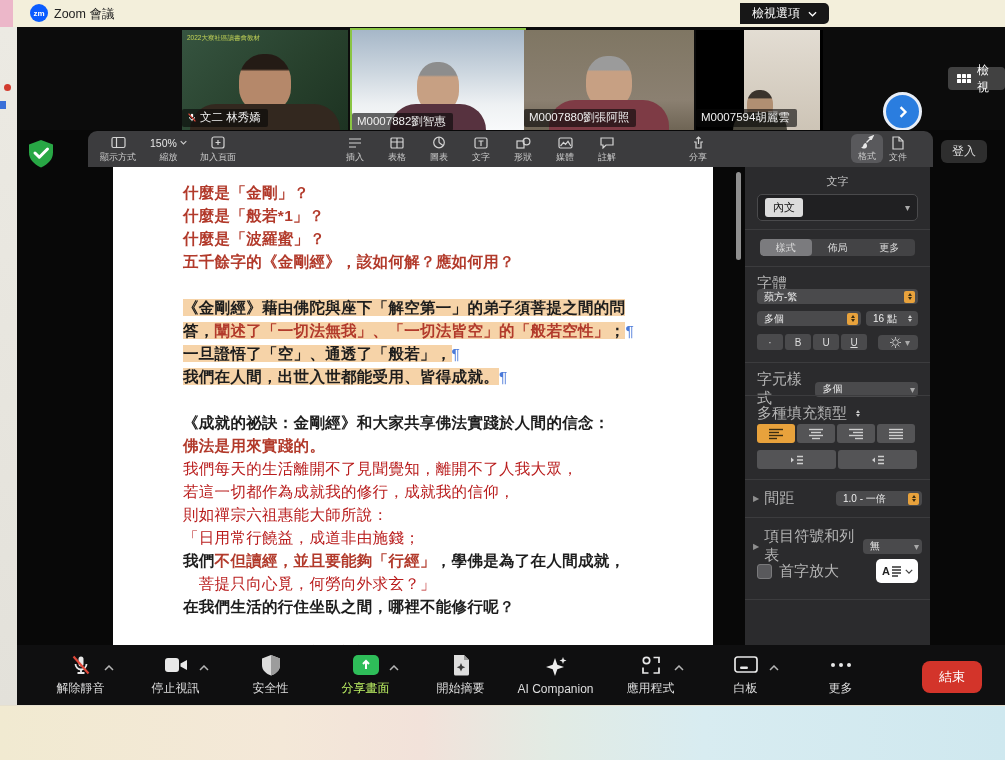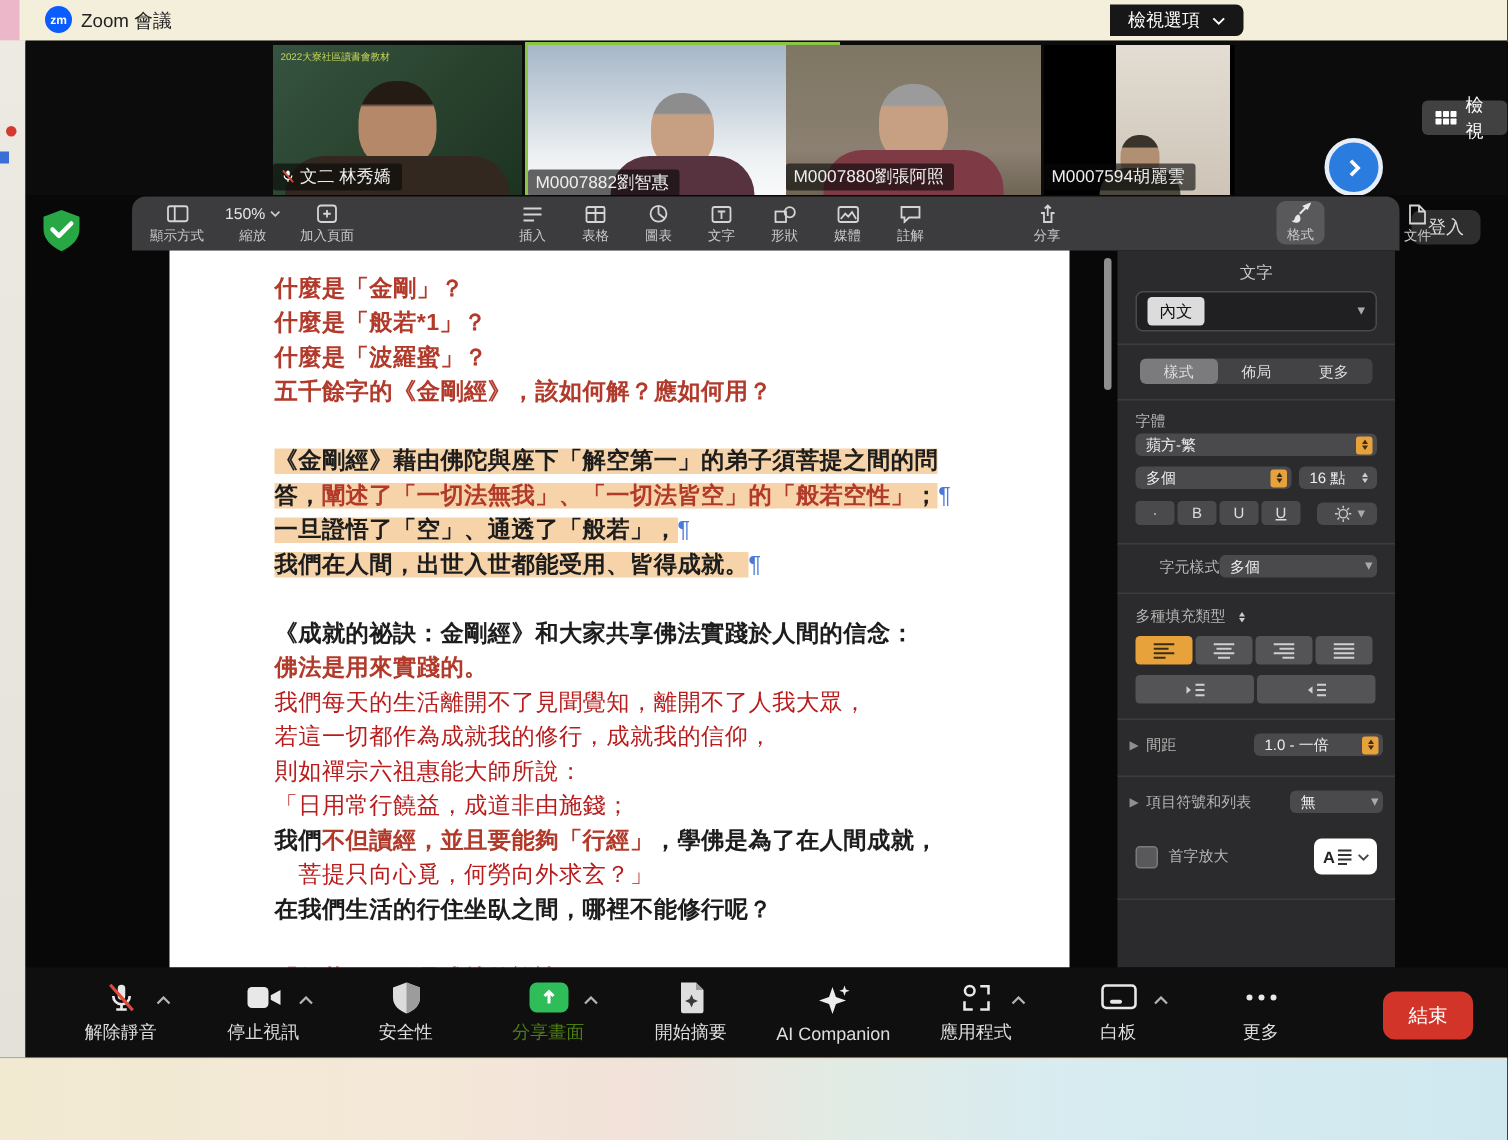--- a/index.html
+++ b/index.html
@@ -30,21 +30,21 @@
      background:rgba(8,8,8,.62);color:#efefef;font-size:11.5px;padding:1px 7px 2px 5px;border-radius:2px;white-space:nowrap;}
   .vtile .ovl{position:absolute;left:5px;top:4px;font-size:6.5px;color:#d9e85c;opacity:.85;white-space:nowrap;}
   .bg-chalk{background:linear-gradient(135deg,#365440 0%,#27402c 60%,#1d3322 100%);}
   .bg-sky{background:linear-gradient(#a6b7c8 0%,#ccd6df 40%,#eef1f3 72%,#fafbfc 100%);}
   .bg-office{background:linear-gradient(#7f7663,#8b8071 70%,#6f6555);}
   .bg-portrait{background:#000;}
   .vstrip-inner{position:absolute;top:0;bottom:0;background:linear-gradient(#e3ddd3,#cdc4b6);}
   .person{position:absolute;left:50%;transform:translateX(-50%);bottom:0;display:flex;flex-direction:column;align-items:center;}
   .p-head{border-radius:46% 46% 42% 42%;}
   .p-body{border-radius:26px 26px 0 0;margin-top:-8px;}
-  .spk{border:2px solid #8ac543;padding-left:34px;}
+  .spk{border:2px solid #8ac543;}
   #next-page-btn{left:866px;top:65px;width:33px;height:33px;border-radius:50%;background:#2a7ddf;
      border:3px solid #e8eef7;color:#fff;display:flex;align-items:center;justify-content:center;cursor:pointer;}
   #view-btn{left:931px;top:40px;height:23px;background:rgba(70,70,70,.92);border-radius:4px;color:#fff;
      font-size:12px;display:flex;align-items:center;gap:6px;padding:0 9px;cursor:pointer;}
   .grid-icon{display:grid;grid-template-columns:4px 4px 4px;grid-template-rows:4px 4px;gap:1px;}
   .grid-icon i{background:#fff;border-radius:.5px;}
 
   
   #shared{left:17px;top:130px;width:988px;height:515px;background:#080808;}
   #shield{left:27px;top:139px;width:28px;height:30px;}
@@ -75,42 +75,42 @@
   #fpanel{left:745px;top:167px;width:185px;height:478px;background:#2b2b2d;color:#ccc;box-sizing:border-box;}
   .fp-title{text-align:center;font-size:11px;color:#c6c6c6;padding-top:7px;}
   .fp-para{position:absolute;left:12px;top:27px;width:161px;height:27px;background:#202022;border:1px solid #4a4a4c;
      border-radius:5px;display:flex;align-items:center;justify-content:space-between;padding:0 7px;box-sizing:border-box;cursor:pointer;}
   .fp-chip{background:#dcdcdc;color:#111;font-size:11px;padding:2px 8px;border-radius:3px;}
   .fp-dd{color:#aaa;font-size:10px;}
   .fp-div{position:absolute;left:0;width:185px;height:1px;background:#3c3c3e;}
   .fp-tabs{position:absolute;left:15px;top:72px;width:155px;height:17px;display:flex;background:#434345;border-radius:4px;overflow:hidden;}
   .fp-tab{flex:1;display:flex;align-items:center;justify-content:center;font-size:10px;color:#ddd;cursor:pointer;}
   .fp-tab.on{background:#7b7b7e;border-radius:4px;}
-  .fp-lab{font-size:10px;color:#b5b5b5;}
+  .fp-lab{font-size:15px;color:#b5b5b5;}
   .fp-row{position:absolute;display:flex;align-items:center;}
   .fp-select{background:#4a4a4c;border-radius:4px;height:15px;display:flex;align-items:center;
      justify-content:space-between;font-size:10px;color:#eee;padding:0 3px 0 7px;box-sizing:border-box;cursor:pointer;}
   .stepper{width:11px;height:12px;border-radius:2px;display:flex;flex-direction:column;align-items:center;justify-content:center;gap:1px;}
   .stepper.orange{background:#e8a23c;}
   .tri-u{width:0;height:0;border-left:2.5px solid transparent;border-right:2.5px solid transparent;border-bottom:3px solid #3a2d12;}
   .tri-d{width:0;height:0;border-left:2.5px solid transparent;border-right:2.5px solid transparent;border-top:3px solid #3a2d12;}
   .tri-u.gray{border-bottom-color:#ccc;} .tri-d.gray{border-top-color:#ccc;}
   .sty-btn{width:26px;height:16px;background:#4a4a4c;border-radius:3px;color:#ddd;font-size:10px;
      display:flex;align-items:center;justify-content:center;margin-right:2px;cursor:pointer;}
   .al-btn{width:38px;height:19px;background:#545456;display:flex;align-items:center;justify-content:center;margin-right:2px;border-radius:3px;cursor:pointer;}
   .al-btn.on{background:#e8a23c;}
   .fp-disc{color:#8f8f8f;font-size:8px;margin-right:5px;}
   .dropcap-btn{width:42px;height:24px;background:#fff;border-radius:5px;display:flex;align-items:center;justify-content:center;gap:3px;cursor:pointer;}
   .cbx{width:13px;height:13px;background:#59595c;border:1px solid #7a7a7c;border-radius:3px;margin-right:7px;cursor:pointer;}
 
   
   #zbar{left:17px;top:645px;width:988px;height:60px;background:#0f0f10;display:flex;align-items:center;padding-left:16px;box-sizing:border-box;}
   .z-item{width:95px;display:flex;flex-direction:column;align-items:center;gap:3px;position:relative;cursor:pointer;}
   .z-item .zlab{font-size:12px;color:#dedede;white-space:nowrap;}
-  .z-item.accent .zlab{color:#4d7c0f;}
+  .z-item.accent .zlab{color:#bef264;}
   .z-item .zic{height:24px;display:flex;align-items:center;justify-content:center;}
   .z-chev{position:absolute;top:4px;right:14px;color:#b5b5b5;}
   #end-btn{position:absolute;right:23px;top:661px;background:#d3342a;color:#fff;font-size:13px;
      border:none;border-radius:8px;padding:7px 17px;cursor:pointer;font-family:inherit;}
 
   
   #taskbar{left:0;top:705px;width:1005px;height:55px;
      background:linear-gradient(90deg,#f1ead1 0%,#f4e8d8 28%,#f2e2da 42%,#e2ebe4 55%,#d8ecf1 70%,#cfe8ef 100%);
      border-top:1px solid #e6e0cf;}
 </style>
@@ -307,21 +307,21 @@
     </div>
     <div class="pg-item active" style="left: 763px;">
       <span class="ic">
         <svg width="14" height="14" viewBox="0 0 14 14" fill="none">
           <path d="M12.5 1.5l-6 6M13 1l-1.5 3-2-1.5z" stroke="#e8e8e8" stroke-width="1.4"></path>
           <path d="M6 8c-1.5 0-2.5 1-3 3-.4 1.3-1.5 1.3-2 1.2 1 1.3 4.2 2 5.5.3.8-1 .7-2.8-.5-4.5z" fill="#e8e8e8"></path>
         </svg>
       </span>
       <span class="lab">格式</span>
     </div>
-    <div class="pg-item" style="left: 848px;">
+    <div class="pg-item" style="left: 801px;">
       <span class="ic">
         <svg width="12" height="14" viewBox="0 0 12 14" fill="none">
           <path d="M1 1h6l4 4v8H1z" stroke="#d4d4d4" stroke-width="1.2"></path>
           <path d="M7 1v4h4" stroke="#d4d4d4" stroke-width="1.2"></path>
         </svg>
       </span>
       <span class="lab">文件</span>
     </div>
   </div>
 

